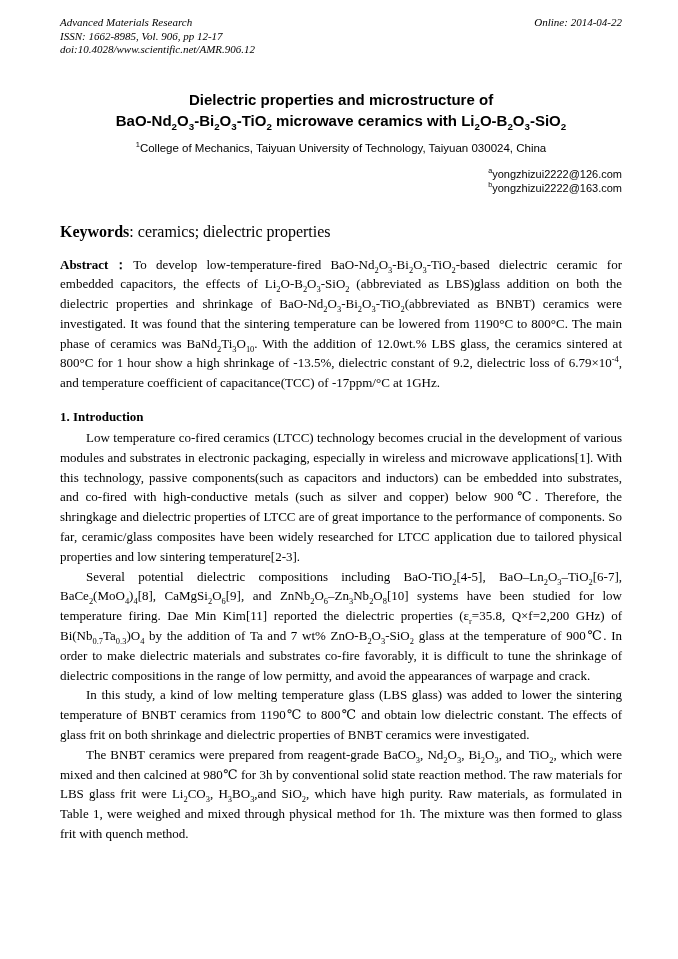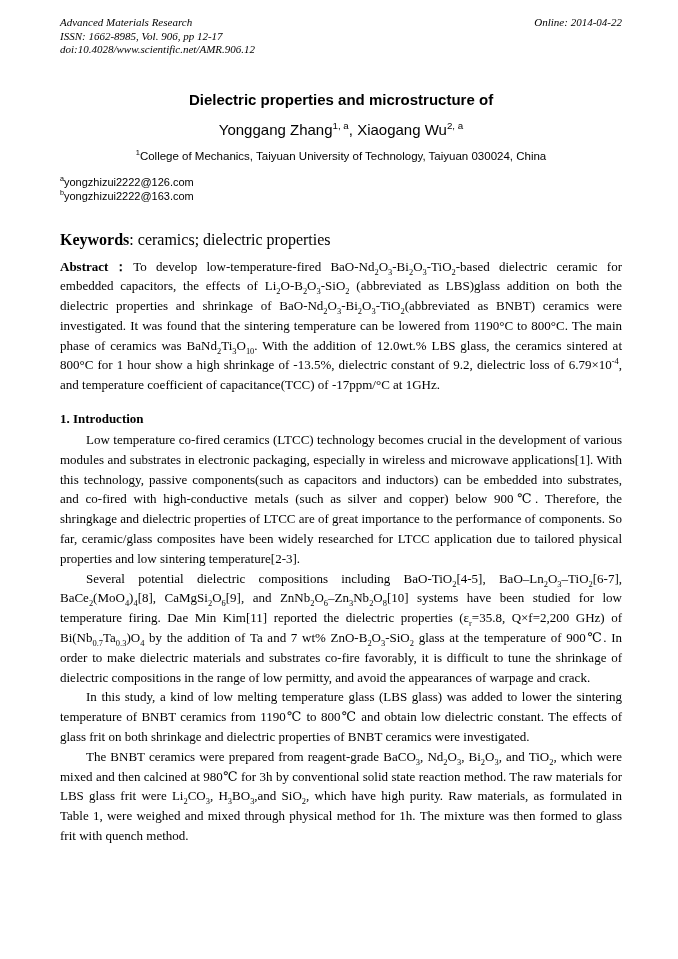--- a/index.html
+++ b/index.html
@@ -43,41 +43,41 @@
   }
   .affil {
     margin-top:10px;
     text-align:center;
     font-family:"Liberation Sans", "DejaVu Sans", sans-serif;
     font-size:11.5px;
     line-height:14px;
   }
   .emails {
     margin-top:12px;
-    text-align:left;
+    text-align:right;
     font-family:"Liberation Sans", "DejaVu Sans", sans-serif;
     font-size:11px;
     line-height:14px;
   }
   .keywords {
     margin-top:30px;
     font-family:Liberation Serif, serif;
     font-size:16px;
     line-height:14px;
   }
   .keywords .kw-label { font-weight:bold; }
 
   
   .body-text {
     font-family:"Liberation Serif", "DejaVu Serif", serif;
     font-size:13px;
     line-height:19.8px;
     text-align:justify;
   }
-  .abstract { margin:10px 0 0 0; }
+  .abstract { margin:16px 0 0 0; }
   .abstract .abs-label { font-weight:bold; }
   .section-heading {
     font-family:"Liberation Serif", "DejaVu Serif", serif;
     font-weight:bold;
     font-size:13px;
     line-height:16px;
     margin:16px 0 3px 0;
   }
   .section-heading.second { margin-top:22px; }
   .para { margin:0; text-indent:26px; }
@@ -92,23 +92,23 @@
     <div class="hdr-left">
       <div>Advanced Materials Research</div>
       <div>ISSN: 1662-8985, Vol. 906, pp 12-17</div>
       <div>doi:10.4028/www.scientific.net/AMR.906.12</div>
     </div>
     <div class="hdr-right">Online: 2014-04-22</div>
   </div>
 
   <div class="title">
     <div>Dielectric properties and microstructure of</div>
+    <div>BaO-Nd<sub>2</sub>O<sub>3</sub>-Bi<sub>2</sub>O<sub>3</sub>-TiO<sub>2</sub> microwave ceramics with Li<sub>2</sub>O-B<sub>2</sub>O<sub>3</sub>-SiO<sub>2</sub></div>
   </div>
 
-  <div class="authors">Yonggang Zhang<sup>1, a</sup>, Xiaogang Wu<sup>2, a</sup></div>
 
   <div class="affil"><sup>1</sup>College of Mechanics, Taiyuan University of Technology, Taiyuan 030024, China</div>
 
   <div class="emails">
     <div><sup>a</sup>yongzhizui2222@126.com</div>
     <div><sup>b</sup>yongzhizui2222@163.com</div>
   </div>
 
   <div class="keywords">
     <span class="kw-label">Keywords</span><span>: ceramics; dielectric properties</span>

